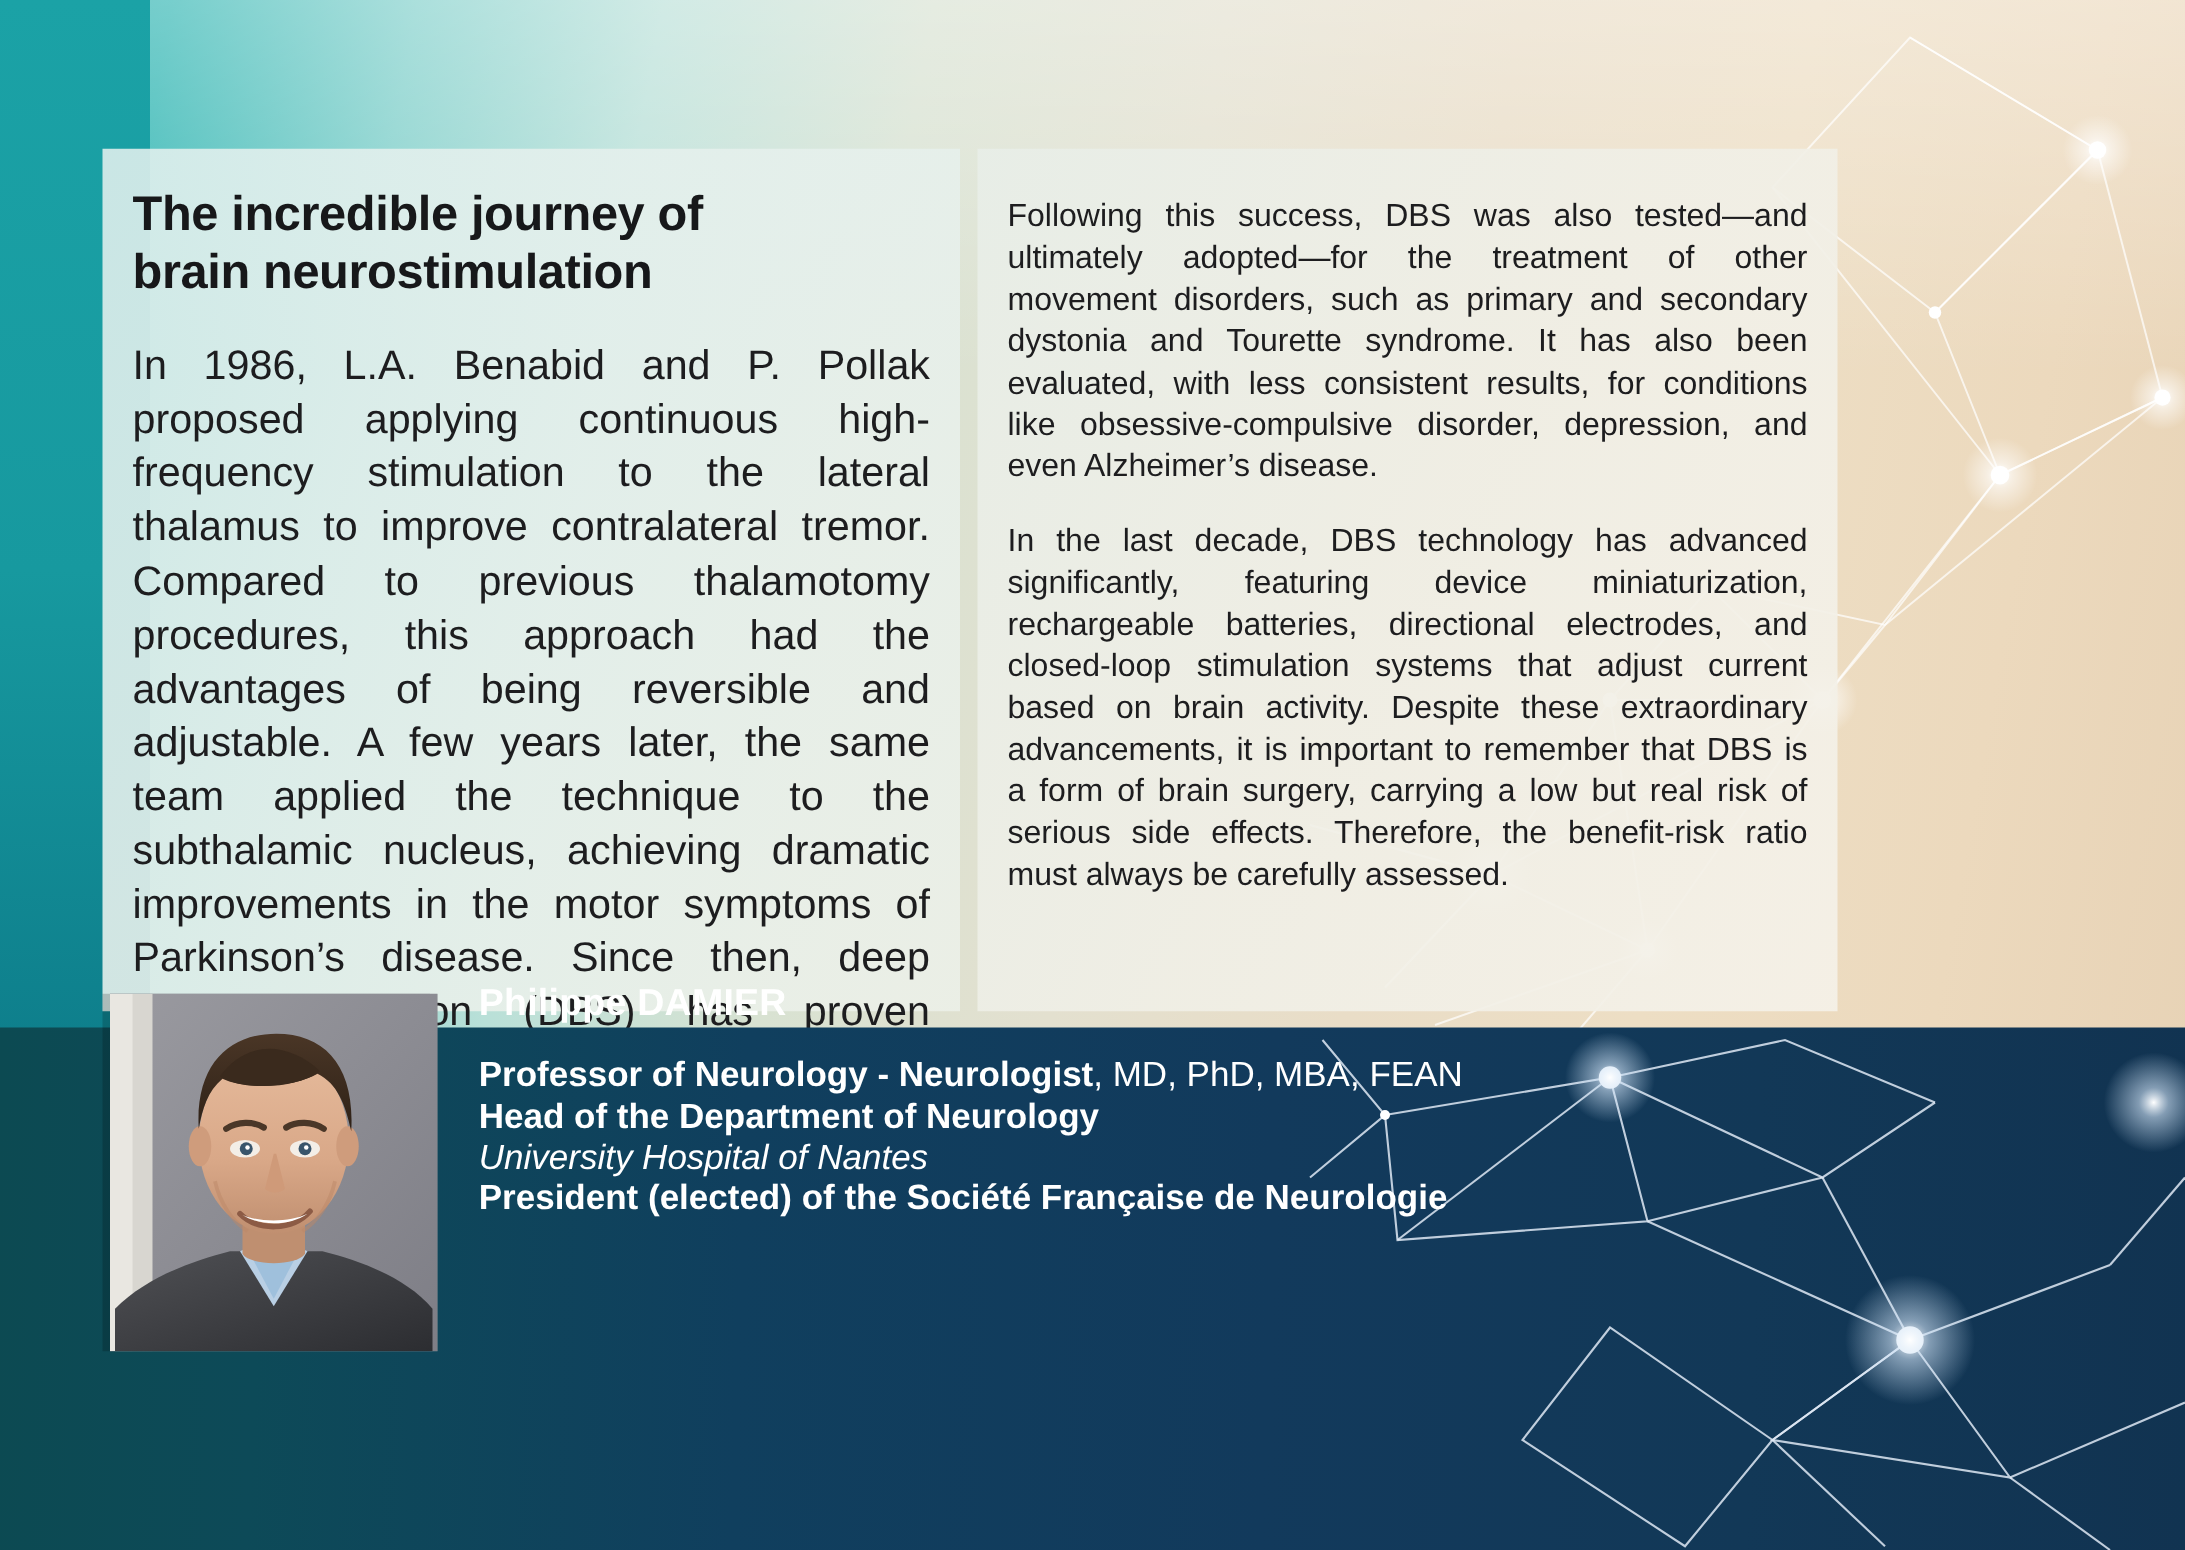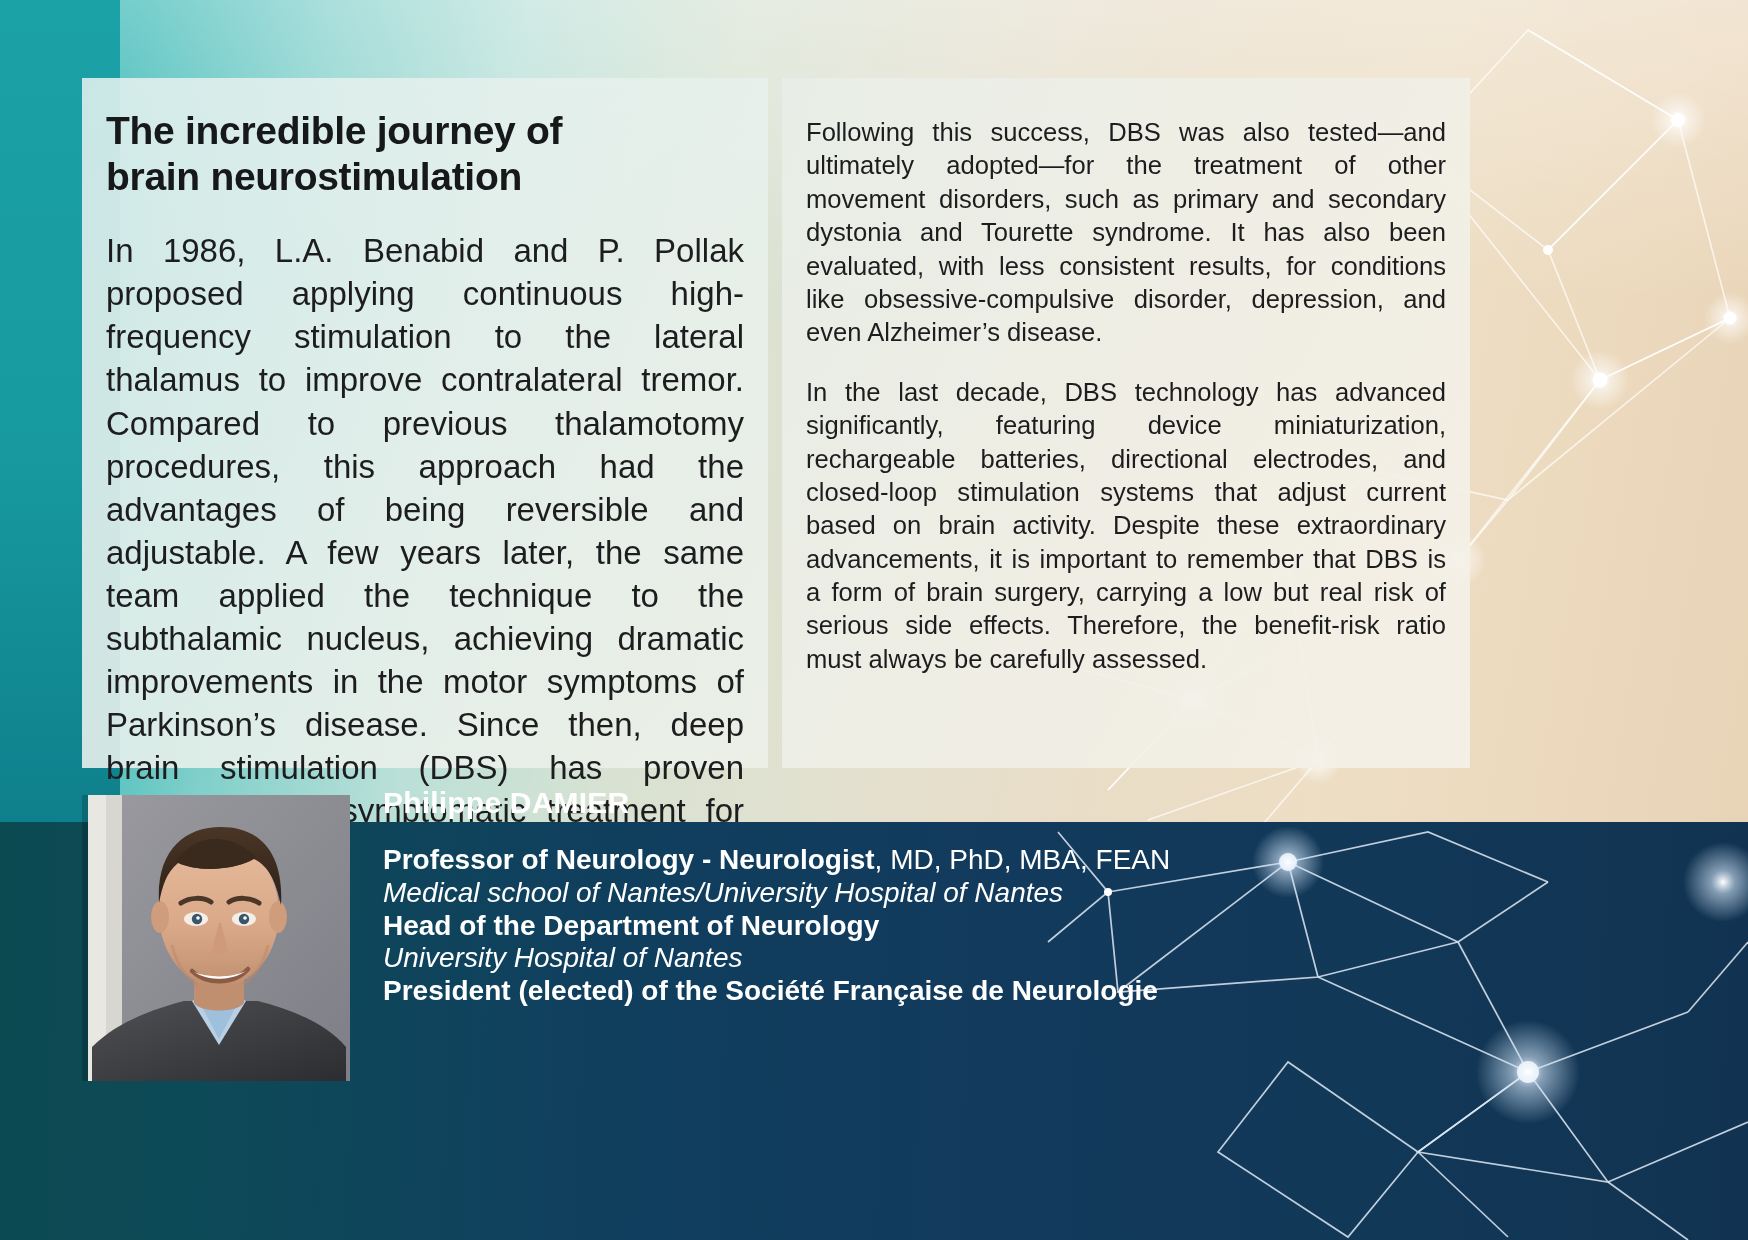--- a/index.html
+++ b/index.html
@@ -34,21 +34,21 @@
   .bg-leftdark{
     position:absolute;left:0;top:0;width:120px;height:830px;
     background:linear-gradient(180deg,#1ba2a6 0%, #17999f 55%, #0e7f8c 100%);
   }
   .net{
     position:absolute;right:0;top:0;width:760px;height:1240px;
     pointer-events:none;
   }
 
   
-  .panel{position:absolute;}
+  .panel{position:absolute;margin-top:41px;}
   #panel-left{
     left:82px;top:78px;width:686px;height:690px;
     background:linear-gradient(135deg, rgba(226,240,238,.88) 0%, rgba(230,240,236,.90) 45%, rgba(236,240,232,.90) 100%);
     box-shadow:0 0 0 0 rgba(0,0,0,0);
   }
   #panel-right{
     left:782px;top:78px;width:688px;height:690px;
     background:linear-gradient(120deg, rgba(232,238,232,.90) 0%, rgba(240,239,230,.92) 50%, rgba(245,241,232,.93) 100%);
   }
   .panel-inner{padding:26px 24px 0 24px;}
@@ -267,19 +267,18 @@
       <path d="M106,177 C120,186 144,186 158,176 C144,183 120,183 106,177 Z" fill="#ffffff"></path>
 
       <path d="M84,150 C88,168 98,182 110,190" stroke="#bb8868" stroke-width="3" fill="none" opacity=".5"></path>
       <path d="M180,150 C176,168 166,182 154,190" stroke="#bb8868" stroke-width="3" fill="none" opacity=".5"></path>
     </svg>
   </div>
 
   <div id="speaker">
     <div class="spk-name">Philippe DAMIER</div>
     <div class="spk-line bold"><span>Professor of Neurology - Neurologist</span><span class="reg">, MD, PhD, MBA, FEAN</span></div>
-    <div class="spk-line italic">Medical school of Nantes/University Hospital of Nantes</div>
     <div class="spk-line bold">Head of the Department of Neurology</div>
     <div class="spk-line italic">University Hospital of Nantes</div>
     <div class="spk-line bold">President (elected) of the Société Française de Neurologie</div>
   </div>
 
 </div>
 
 </body></html>

